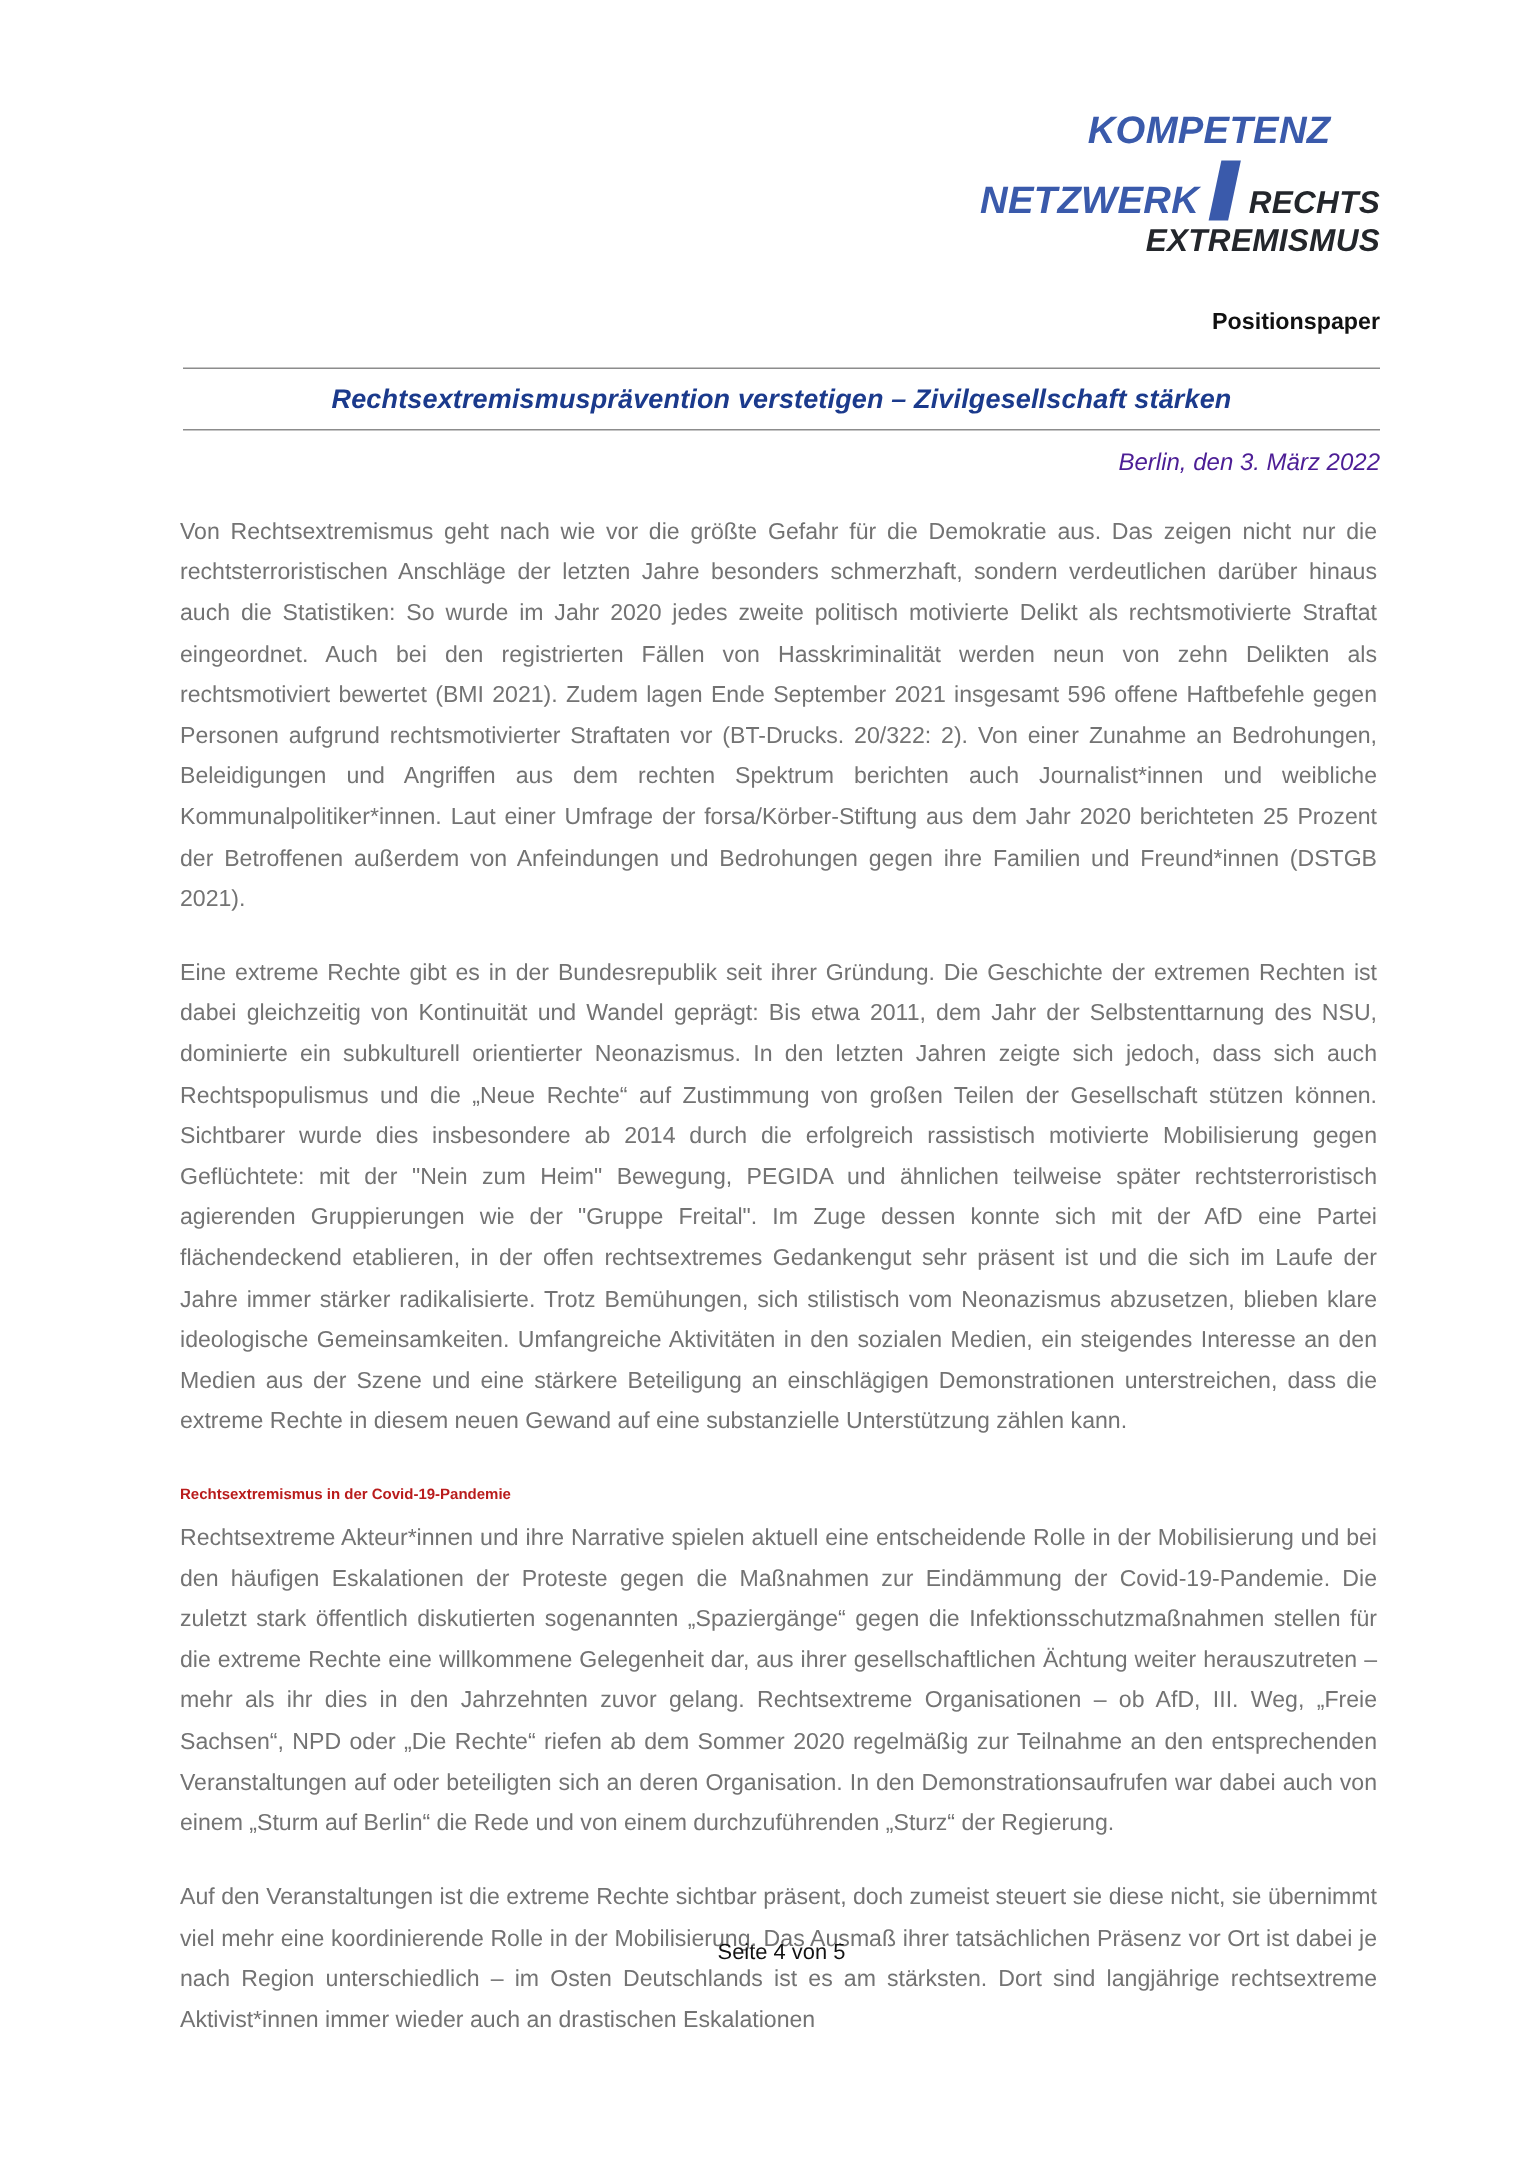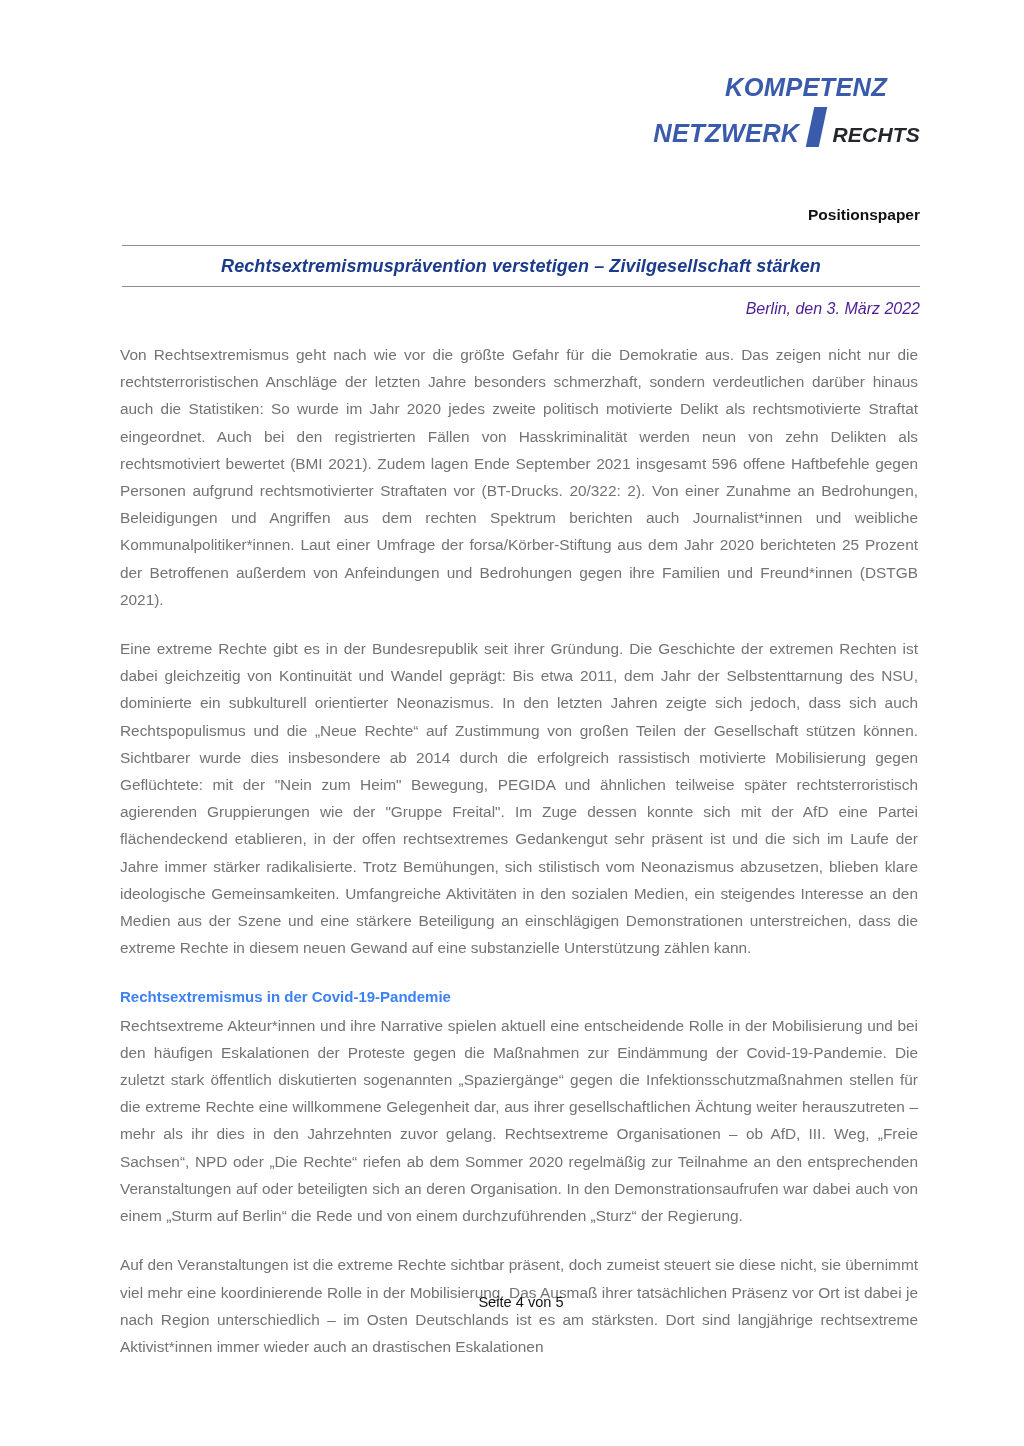--- a/index.html
+++ b/index.html
@@ -133,24 +133,24 @@
     font-size: 15.4px;
     line-height: 27.2px;
     text-align: justify;
     text-justify: inter-word;
     color: #737373;
     hyphens: none;
   }
   p.para:last-child { margin-bottom: 0; }
   h2.section-heading {
     margin: 0 0 1px 0;
-    font-size: 15px;
+    font-size: 10px;
     line-height: 27.2px;
     font-weight: bold;
-    color: #3b82f6;
+    color: #b91c1c;
     text-align: left;
   }
   .tight { margin-top: 0; }
 
   
   .footer {
     position: absolute;
     bottom: 58px;
     left: 122px;
     right: 104px;
@@ -167,20 +167,23 @@
   <div class="logo">
     <div class="logo-row r1">
       <span class="logo-blue">KOMPETENZ</span>
       <span class="bar-spacer"></span>
     </div>
     <div class="logo-row r2">
       <span class="logo-blue">NETZWERK</span>
       <span class="bar-tall"></span>
       <span class="logo-dark">RECHTS</span>
     </div>
+    <div class="logo-row r3">
+      <span class="logo-dark">EXTREMISMUS</span>
+    </div>
   </div>
 
   <div class="doc-kind">Positionspaper</div>
 
   <div class="title-block">
     <div class="rule"></div>
     <div class="doc-title">Rechtsextremismusprävention verstetigen – Zivilgesellschaft stärken</div>
     <div class="rule"></div>
   </div>
 

